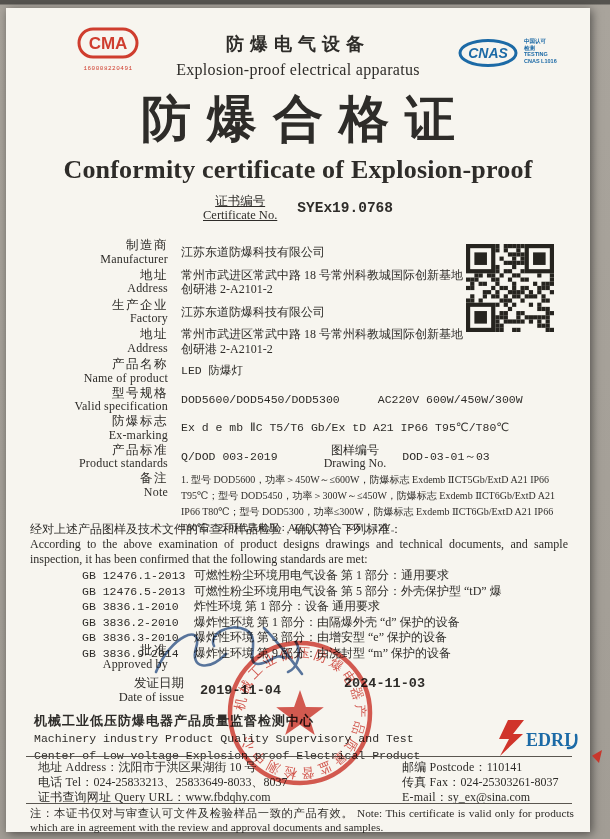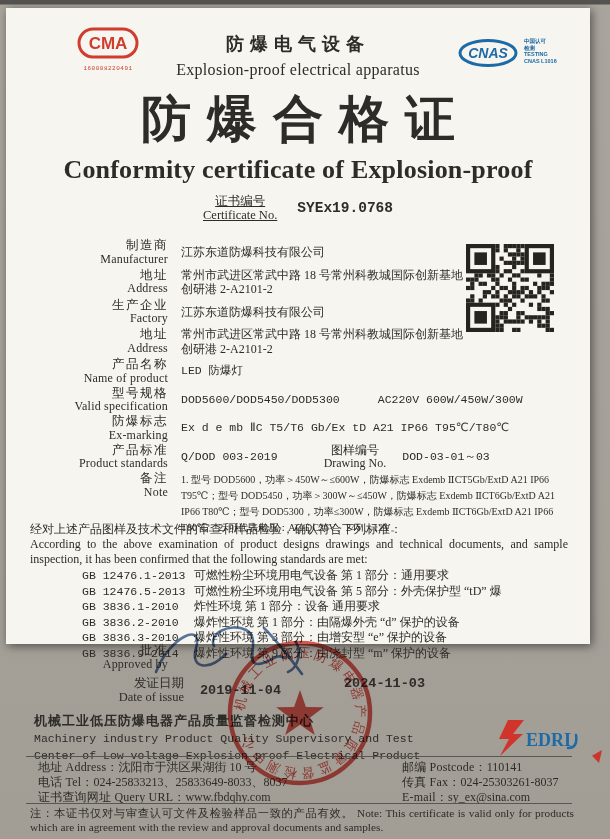--- a/index.html
+++ b/index.html
@@ -2,21 +2,21 @@
 <html><head>
 <meta charset="utf-8">
 <style>
   html,body{margin:0;padding:0;}
   body{
     width:610px;height:839px;position:relative;overflow:hidden;
     background:linear-gradient(#55534f 0,#55534f 4px,#a9a49c 5px,#a29d95 100%);
     font-family:"Liberation Serif","DejaVu Serif",serif;color:#2e2c29;
   }
   .paper{
-    position:absolute;left:6px;top:8px;width:584px;height:636px;
+    position:absolute;left:6px;top:8px;width:584px;height:824px;
     background:#f7f5ef;box-shadow:2px 2px 9px rgba(0,0,0,.5);
   }
   .abs{position:absolute;}
   
   .cma-wrap{left:62px;top:18px;width:80px;text-align:center;}
   .cma-num{font-family:"Liberation Mono","DejaVu Sans Mono",monospace;font-size:6px;color:#cf3d2e;letter-spacing:.5px;margin-top:1px;}
   .hdr-center{left:0;right:0;top:24px;text-align:center;}
   .hdr-cn{font-family:"Liberation Sans","DejaVu Sans",sans-serif;font-size:18px;font-weight:bold;letter-spacing:6px;}
   .hdr-en{font-size:16px;margin-top:5px;letter-spacing:.3px;}
   .cnas-wrap{left:452px;top:30px;display:flex;align-items:flex-start;}

